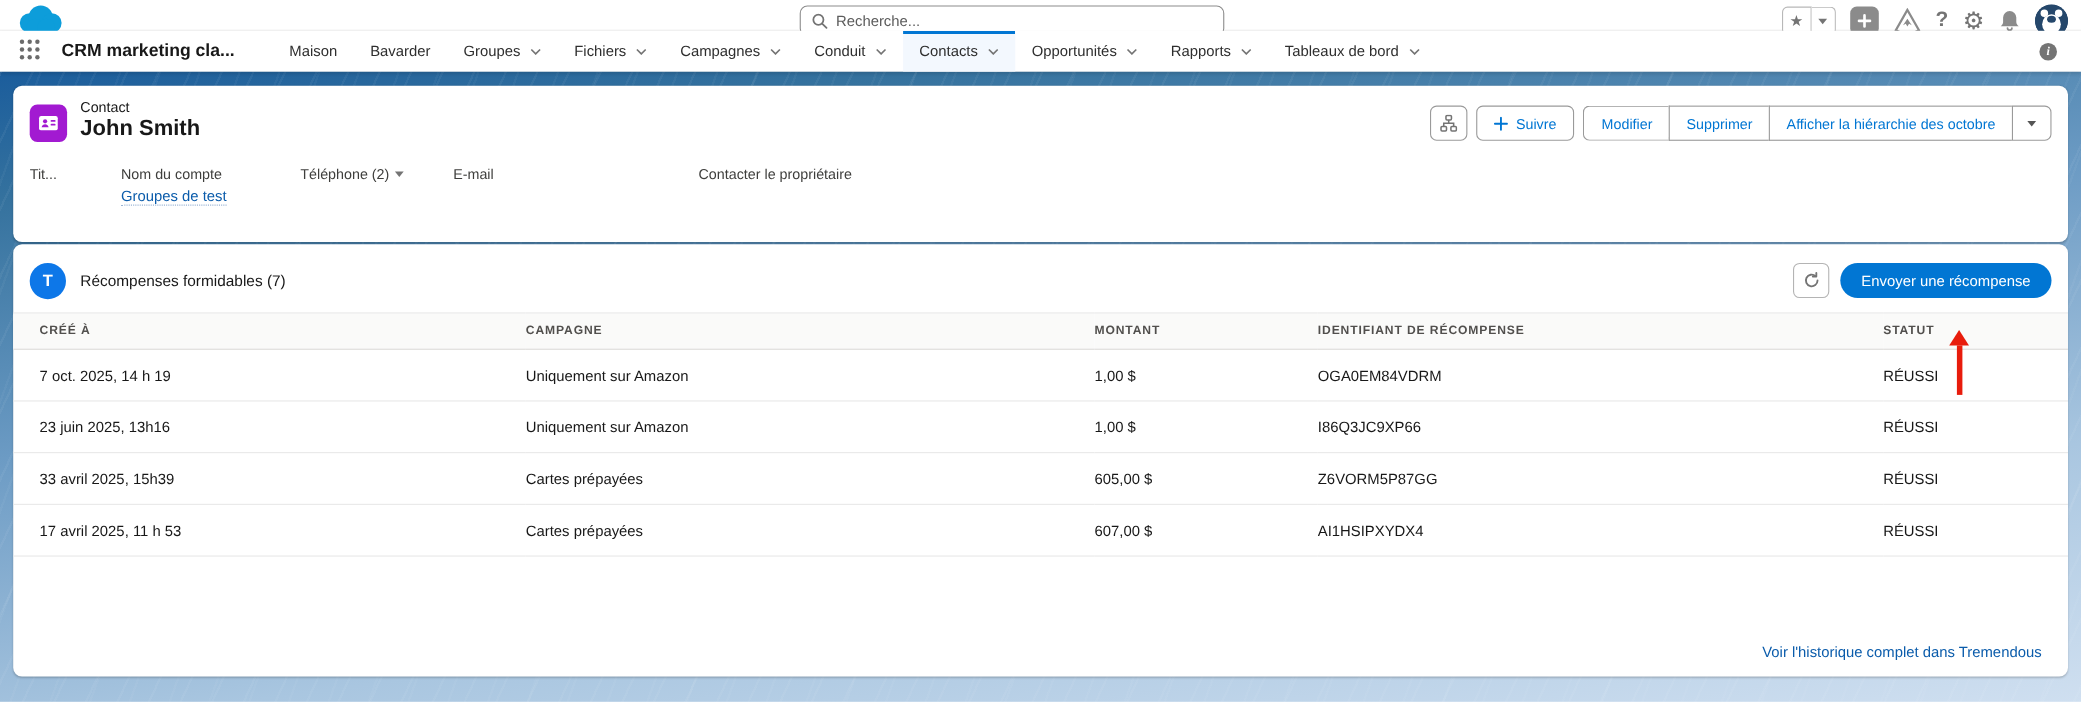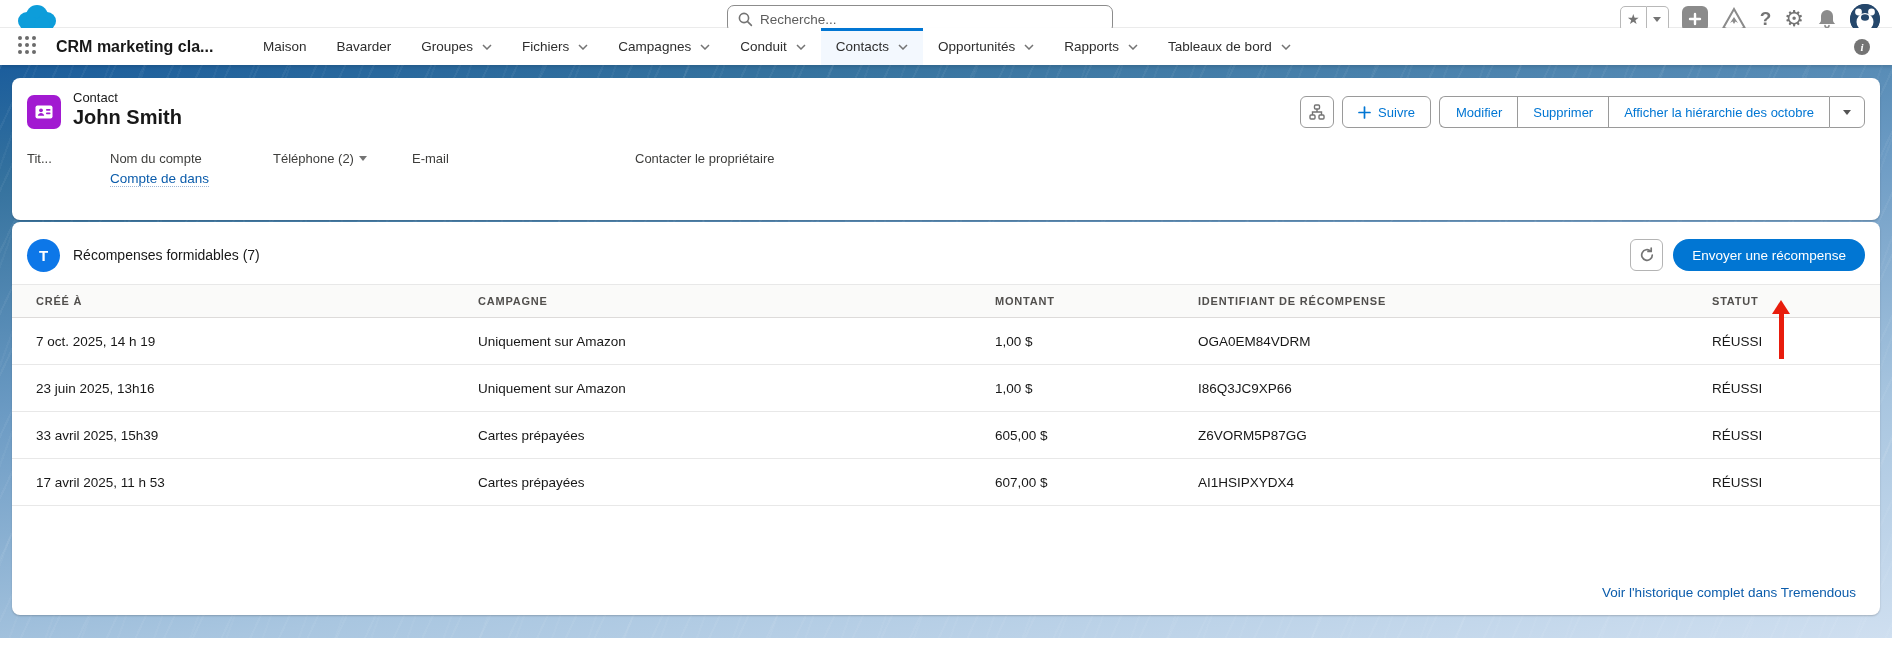--- a/index.html
+++ b/index.html
@@ -393,21 +393,21 @@
     <div class="record-fields">
         <div class="fld-0">
           <div class="field-label">
             <span>Tit...</span>
           </div>
         </div>
         <div class="fld-1">
           <div class="field-label">
             <span>Nom du compte</span>
           </div>
-          <div class="field-value"><a>Compte de dans</a></div>
+          <div class="field-value"><a>Groupes de test</a></div>
         </div>
         <div class="fld-2">
           <div class="field-label">
             <span>Téléphone (2)</span>
             <i class="tri-down"></i>
           </div>
         </div>
         <div class="fld-3">
           <div class="field-label">
             <span>E-mail</span>

